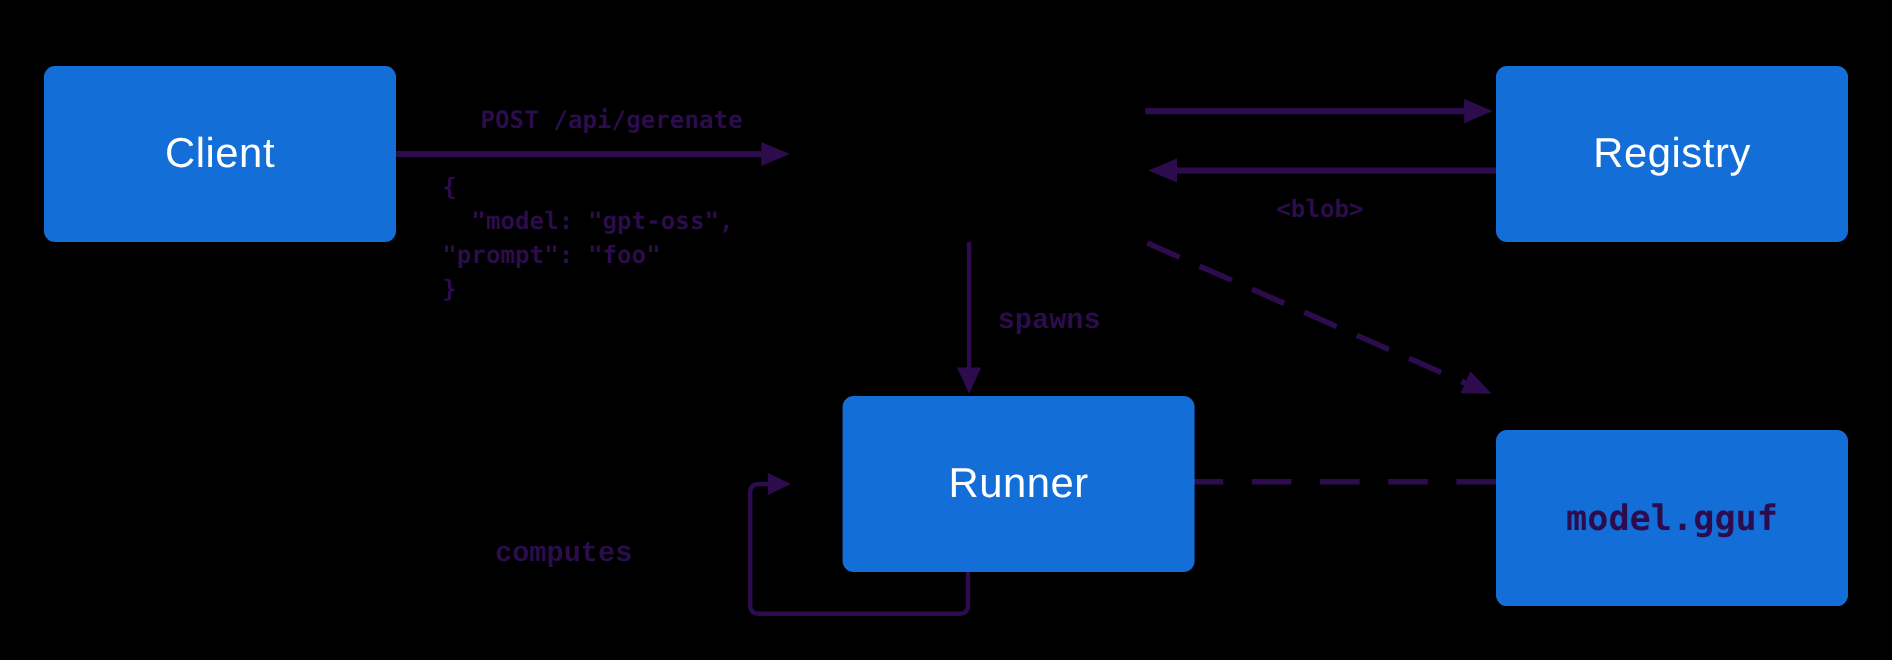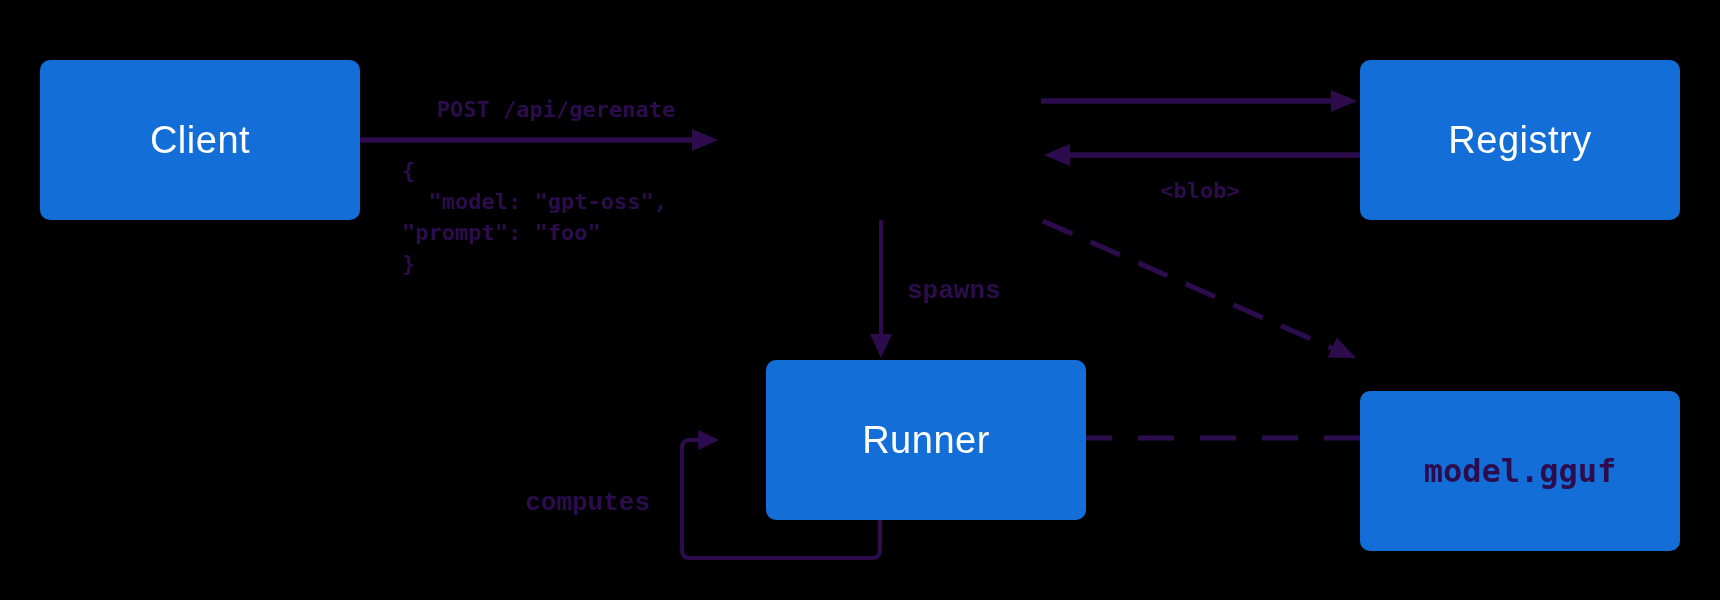--- a/index.html
+++ b/index.html
@@ -61,21 +61,21 @@
   .code-block {
     position: absolute;
     color: var(--accent, #2d0c4e);
     font-family: "DejaVu Sans Mono", monospace;
     font-size: 22px;
     font-weight: bold;
     line-height: 31px;
     white-space: pre;
   }
   .t-center { text-align: center; }
-  .t-right  { text-align: right; }
+  .t-right  { }
 </style>
 </head>
 <body>
 
 <div class="canvas">
 
   <svg class="edges" width="1720" height="600" viewBox="0 0 1720 600">
 
     <g>
       <line class="edge-line edge-thick" x1="360" y1="140" x2="696" y2="140"></line>

